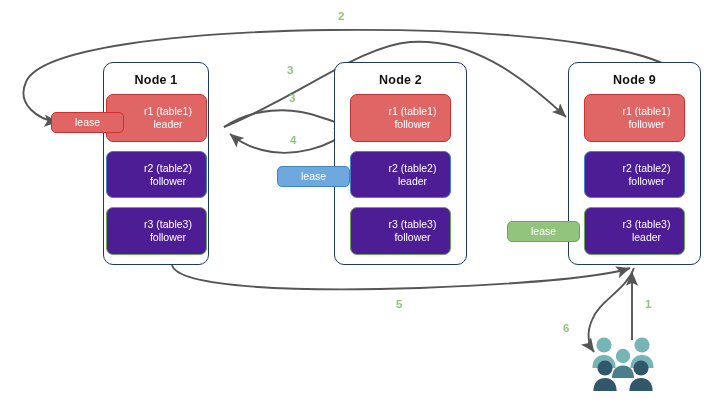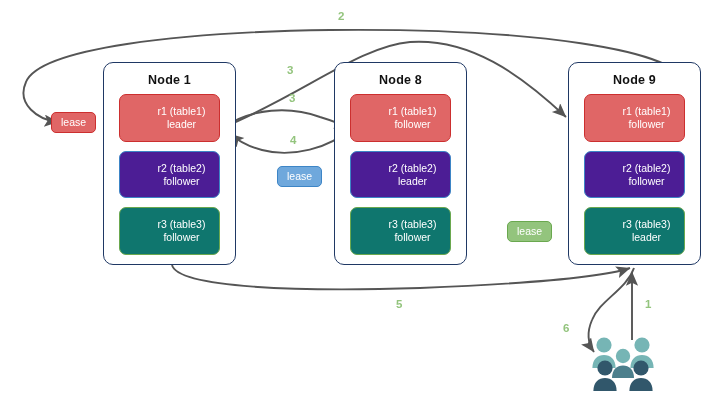--- a/index.html
+++ b/index.html
@@ -52,27 +52,27 @@
     justify-content: center;
     color: #ffffff;
     font-size: 10.5px;
     line-height: 13px;
     margin-bottom: 9px;
     text-align: center;
     padding-left: 24px;
   }
   .replica.red   { background: #e06666; border: 1.4px solid #cc2f2f; }
   .replica.blue  { background: #4c1d95; border: 1.4px solid #3d85c6; }
-  .replica.green { background: #0f766e; border: 1.4px solid #6aa84f; }
+  .replica.green { background: #4c1d95; border: 1.4px solid #6aa84f; }
 
   .lease {
     position: absolute;
     box-sizing: border-box;
     border-radius: 5px;
-    padding: 3px 9px;
+    padding: 3px 23px;
     font-size: 10.5px;
     color: #ffffff;
     text-align: center;
     line-height: 13px;
   }
   .lease.red   { background: #e06666; border: 1.4px solid #cc2f2f; }
   .lease.blue  { background: #6fa8dc; border: 1.4px solid #3d85c6; }
   .lease.green { background: #93c47d; border: 1.4px solid #6aa84f; }
 
   .step-label {
@@ -106,38 +106,38 @@
 
     <path d="M 350,129 C 330,148 292,158 262,150 C 246,146 236,139 230,134" fill="none" stroke="#555555" stroke-width="1.9" marker-end="url(#ah)"></path>
 
     <path d="M 172,265 C 178,288 300,292 420,288 C 520,284 600,278 630,268" fill="none" stroke="#555555" stroke-width="1.9" marker-end="url(#ah)"></path>
 
     <path d="M 632,340 L 632,272" fill="none" stroke="#555555" stroke-width="1.9" marker-end="url(#ah)"></path>
 
     <path d="M 634,268 C 626,290 600,300 592,320 C 586,334 589,345 594,352" fill="none" stroke="#555555" stroke-width="1.9" marker-end="url(#ah)"></path>
   </svg>
 
-  <div class="node" style="left:103px; top:62px; width:133px; height:203px;">
+  <div class="node" style="left:103px; top:62px; width:106px; height:203px;">
     <div class="node-title">Node 1</div>
     <div class="replica red">
       <span>r1 (table1)</span>
       <span>leader</span>
     </div>
     <div class="replica blue">
       <span>r2 (table2)</span>
       <span>follower</span>
     </div>
     <div class="replica green">
       <span>r3 (table3)</span>
       <span>follower</span>
     </div>
   </div>
 
   <div class="node" style="left:334px; top:62px; width:133px; height:203px;">
-    <div class="node-title">Node 8</div>
+    <div class="node-title">Node 2</div>
     <div class="replica red">
       <span>r1 (table1)</span>
       <span>follower</span>
     </div>
     <div class="replica blue">
       <span>r2 (table2)</span>
       <span>leader</span>
     </div>
     <div class="replica green">
       <span>r3 (table3)</span>

